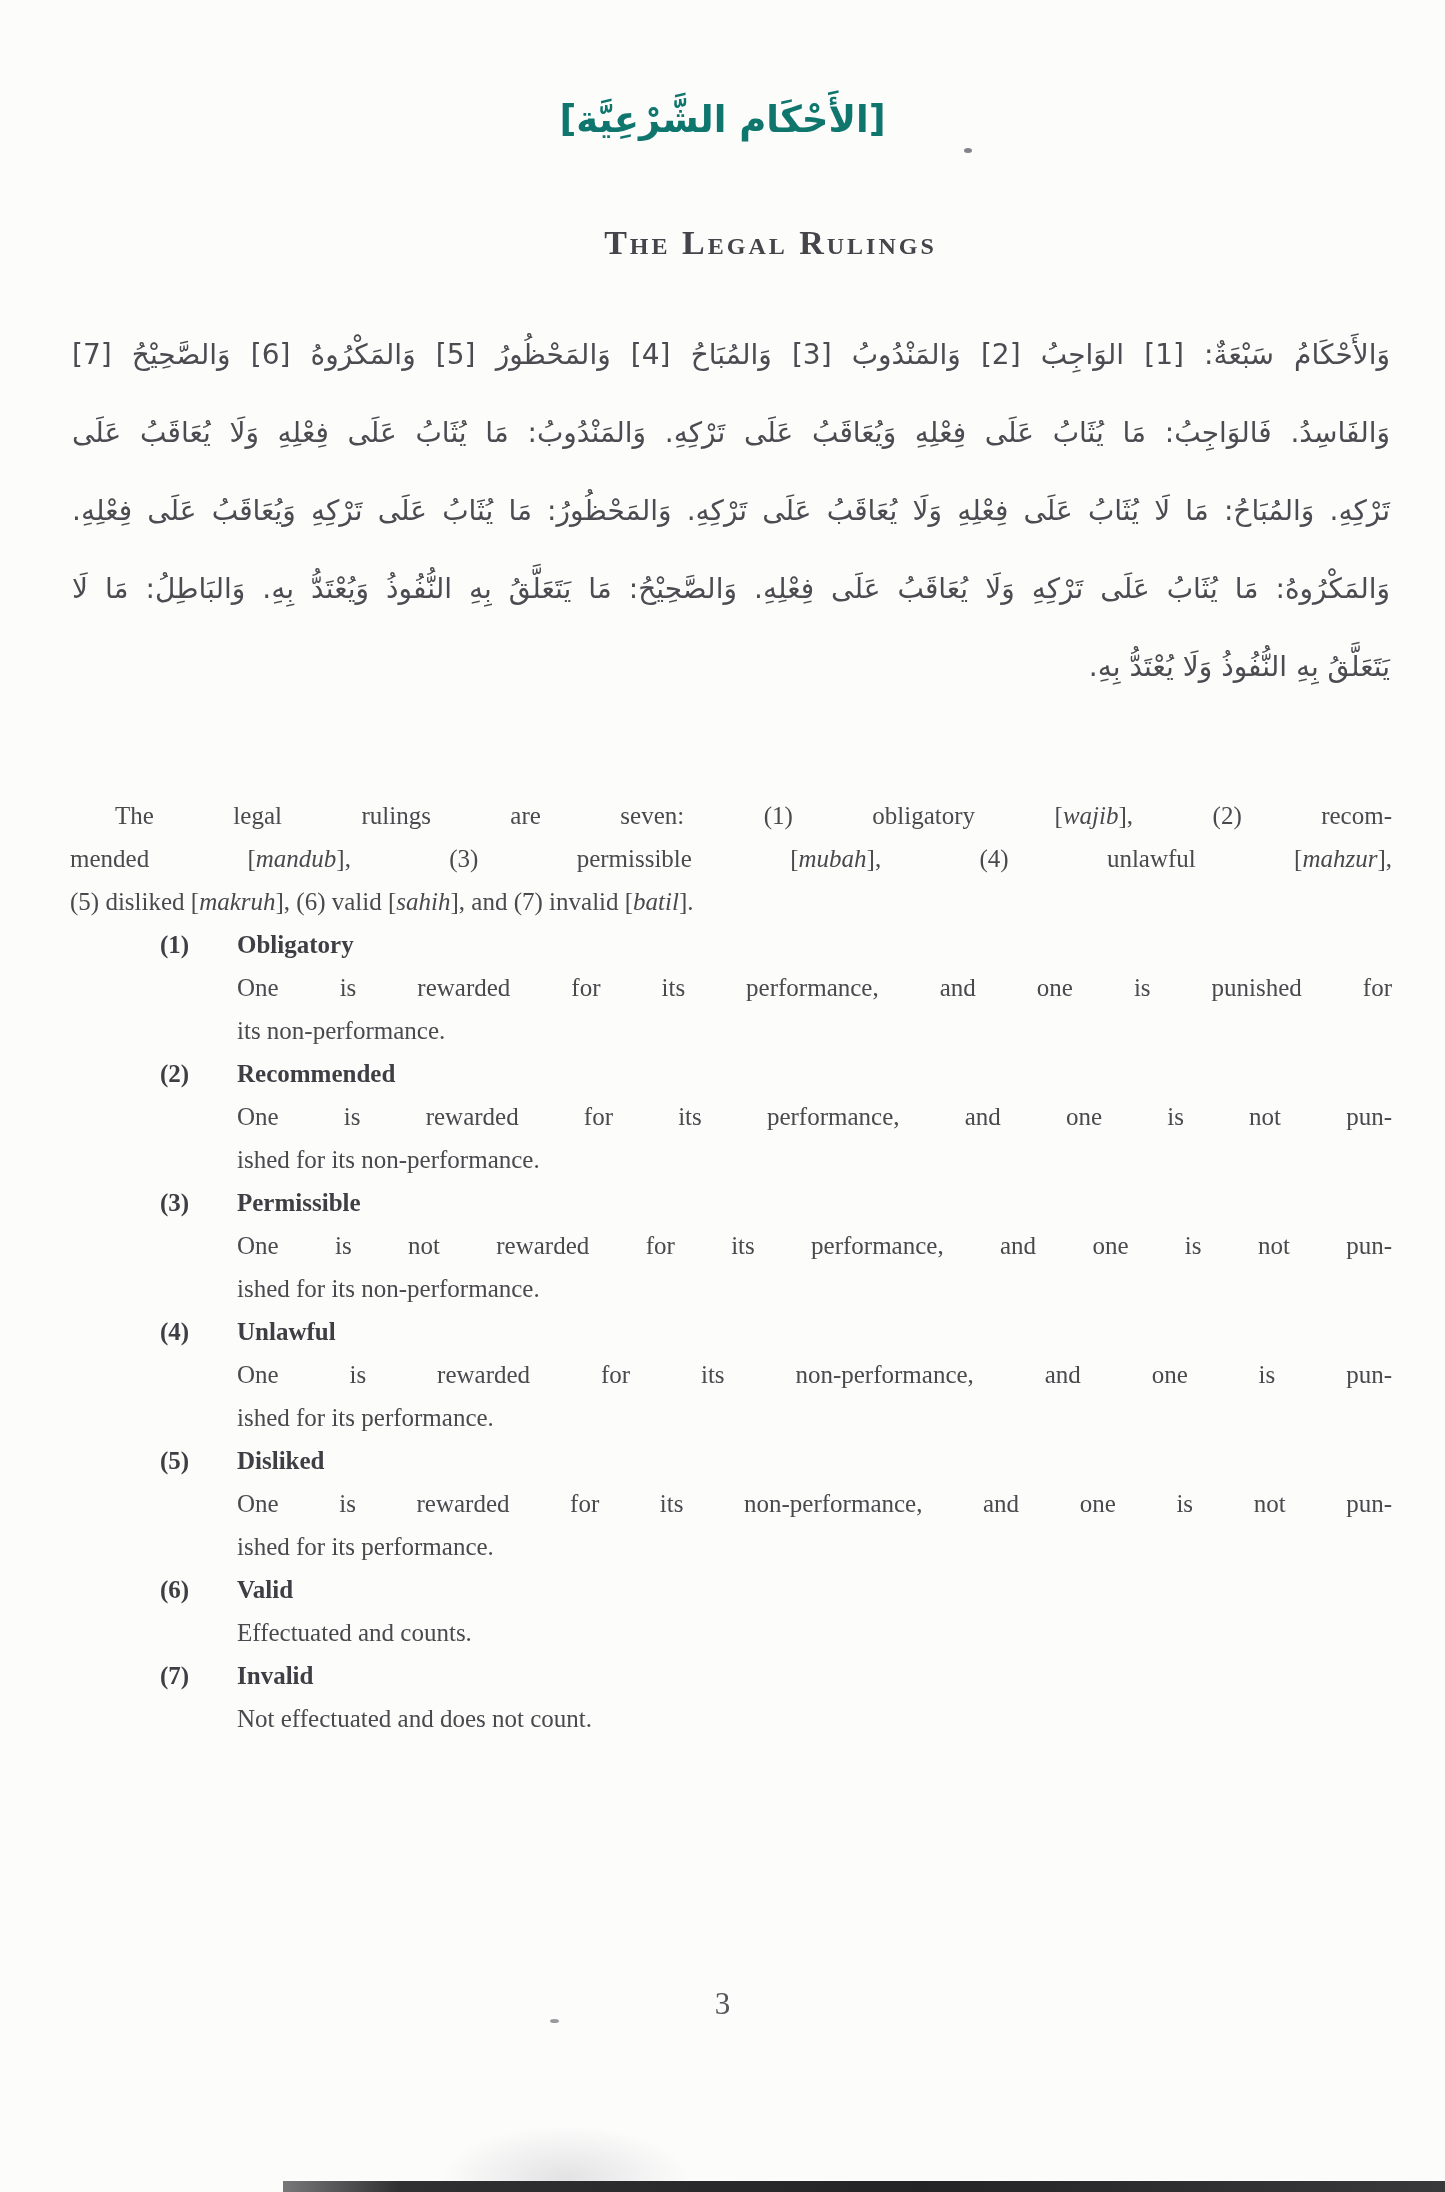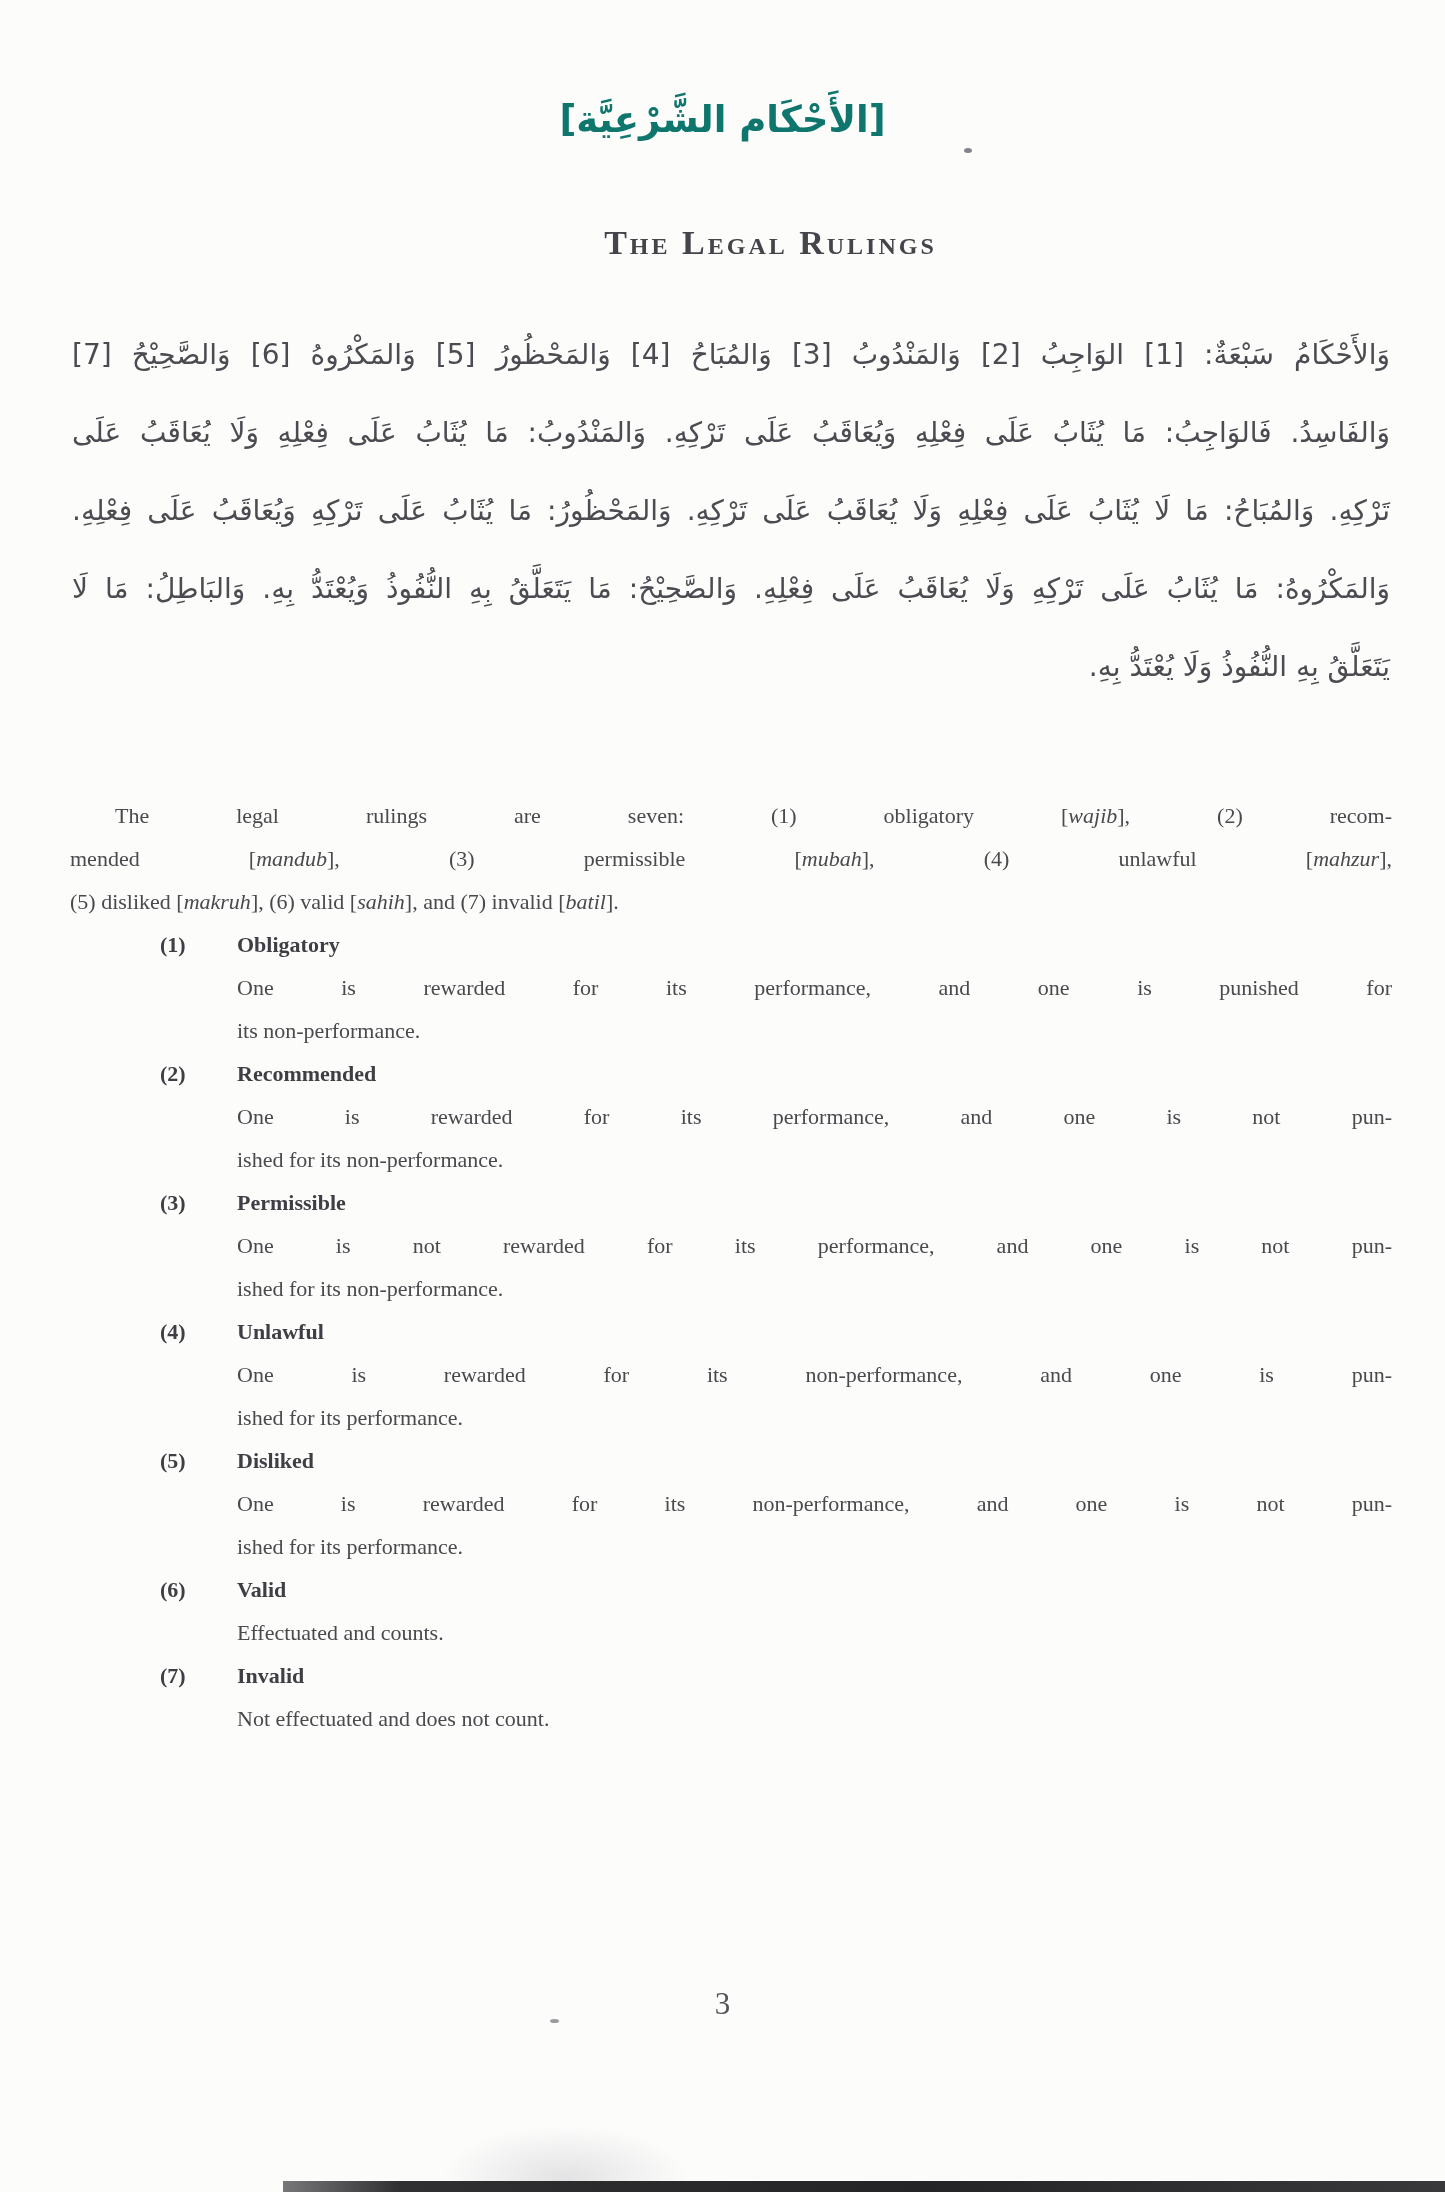--- a/index.html
+++ b/index.html
@@ -48,21 +48,21 @@
     color: #4b4b51;
   }
   .ar-line { text-align: justify; text-align-last: justify; }
   .ar-line.ar-last { text-align: right; text-align-last: right; }
 
   
   .english-block {
     position: absolute;
     top: 794px; left: 70px; width: 1322px;
     font-family: "Liberation Serif", serif;
-    font-size: 22px;
+    font-size: 25px;
     line-height: 43px;
     color: #49494e;
   }
   .j { text-align: justify; text-align-last: justify; }
   .intro-line.indent { text-indent: 45px; }
   .intro-line i, .intro-line em { font-style: italic; text-align: center; }
 
   .ruling-heading {
     position: relative;
     padding-left: 167px;

